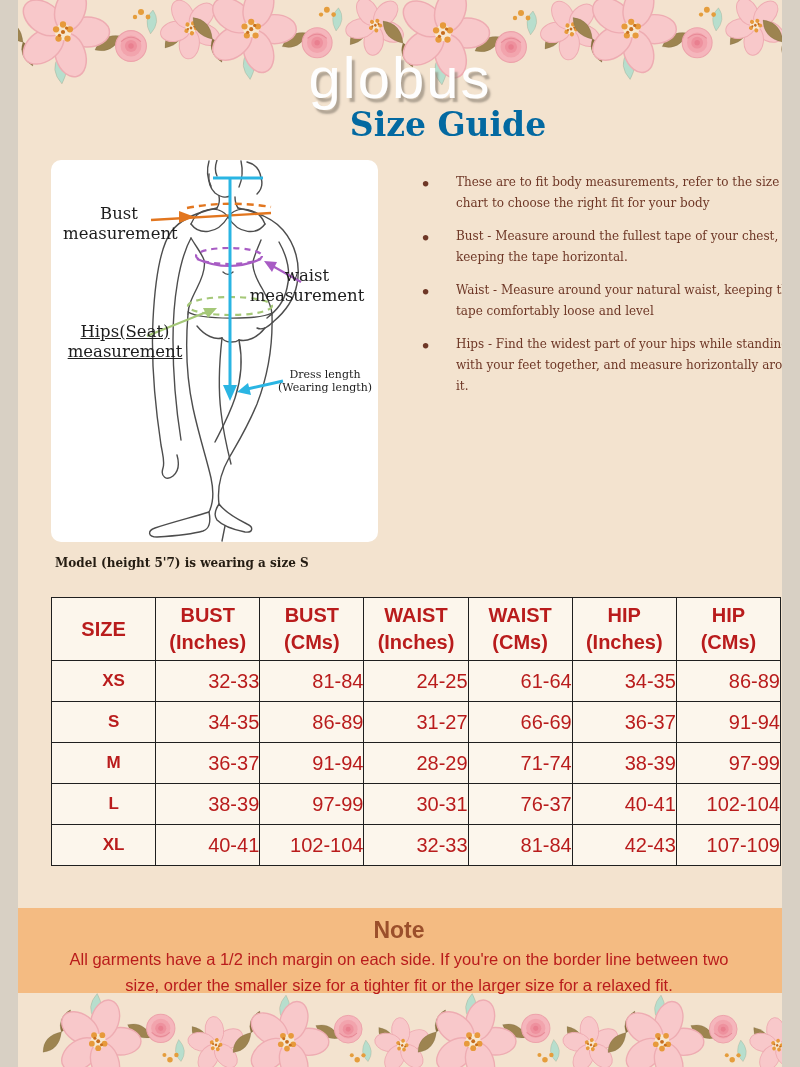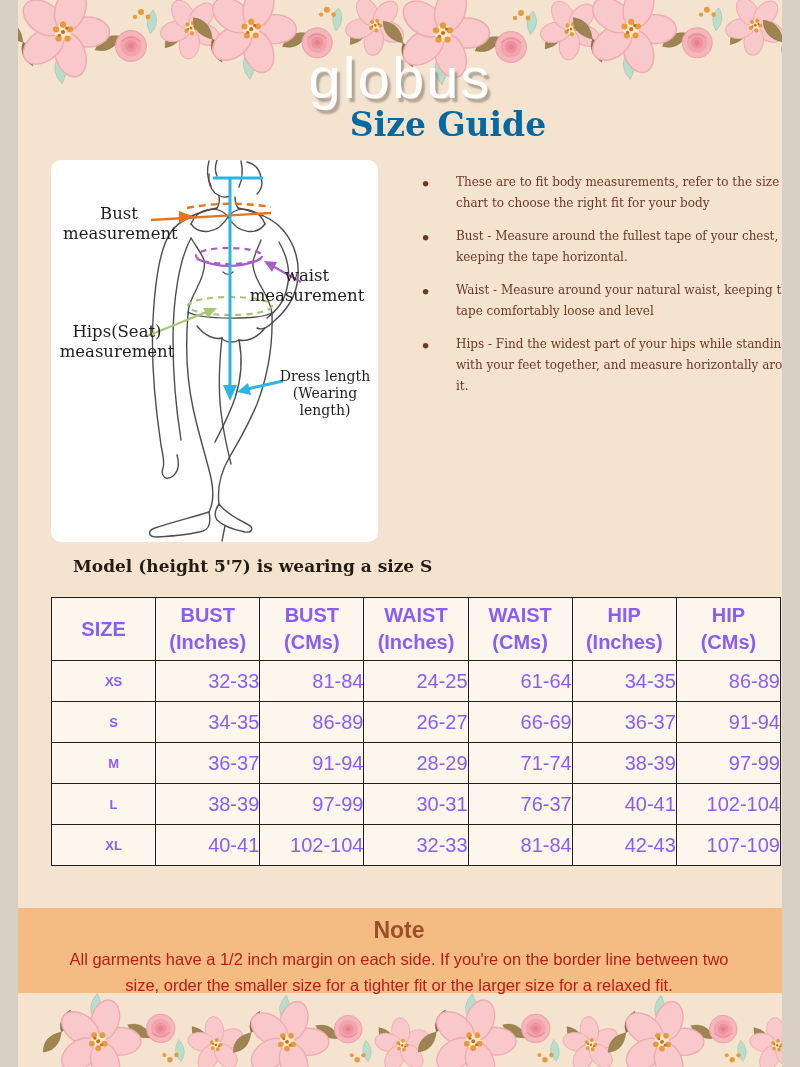--- a/index.html
+++ b/index.html
@@ -28,43 +28,43 @@
     position:absolute;left:33px;top:160px;width:327px;height:382px;
     background:#ffffff;border-radius:10px;
   }
   .diagram-box svg{position:absolute;left:0;top:0;}
   .dlabel{
     position:absolute;font-size:16.5px;line-height:1.22;color:#1e1e1e;
     text-align:center;white-space:pre-line;
   }
   .dlabel.bust{left:12px;top:44px;width:112px;}
   .dlabel.waist{left:196px;top:106px;width:120px;}
-  .dlabel.hips{left:8px;top:162px;width:116px;}
-  .dlabel.dress{left:220px;top:208px;width:108px;font-size:14px;}
+  .dlabel.hips{left:16px;top:162px;width:116px;text-decoration:underline;}
+  .dlabel.dress{left:220px;top:208px;width:108px;font-size:11px;}
   
   .bullets{position:absolute;left:398px;top:172px;width:396px;}
   .bullet-item{display:flex;margin-bottom:12px;color:#6e3726;}
   .bullet-dot{width:28px;flex:0 0 28px;font-size:19px;line-height:24.5px;text-align:left;padding-left:4px;}
   .bullet-text{font-size:12px;line-height:21px;margin-left:8px;}
   
   .model-note{
-    position:absolute;left:55px;top:556px;font-size:17px;font-weight:700;color:#241c12;
+    position:absolute;left:37px;top:556px;font-size:12px;font-weight:700;color:#241c12;
   }
   
   .size-table{
     position:absolute;left:33px;top:597px;width:730px;
     border-collapse:collapse;table-layout:fixed;
-    font-family:"Liberation Sans",sans-serif;color:#8b5cf6;
+    font-family:"Liberation Sans",sans-serif;color:#b91c1c;
   }
   .size-table th,.size-table td{
     border:1.6px solid #1f1f1f;background:#fcf6ec;text-align:center;vertical-align:middle;
     padding:0;
   }
   .size-table thead th{height:62px;font-size:20px;font-weight:700;white-space:pre-line;line-height:1.35;}
-  .size-table tbody th{height:40px;font-size:13px;font-weight:700;padding-left:20px;}
+  .size-table tbody th{height:40px;font-size:17px;font-weight:700;padding-left:20px;}
   .size-table tbody td{height:40px;font-size:20px;font-weight:400;text-align:right;}
   
   .note-band{
     position:absolute;left:-30px;top:908px;width:822px;height:85px;
     background:#f4bb82;border-radius:26px;
     font-family:"Liberation Sans",sans-serif;text-align:center;
   }
   .note-title{margin-top:9px;font-size:23px;font-weight:700;color:#9b4f2b;}
   .note-body{margin:3px auto 0;width:690px;font-size:16.5px;line-height:1.55;color:#b91c1c;}
 </style>
@@ -264,21 +264,21 @@
         <td>81-84</td>
         <td>24-25</td>
         <td>61-64</td>
         <td>34-35</td>
         <td>86-89</td>
       </tr>
       <tr>
         <th>S</th>
         <td>34-35</td>
         <td>86-89</td>
-        <td>26-27</td>
+        <td>31-27</td>
         <td>66-69</td>
         <td>36-37</td>
         <td>91-94</td>
       </tr>
       <tr>
         <th>M</th>
         <td>36-37</td>
         <td>91-94</td>
         <td>28-29</td>
         <td>71-74</td>

